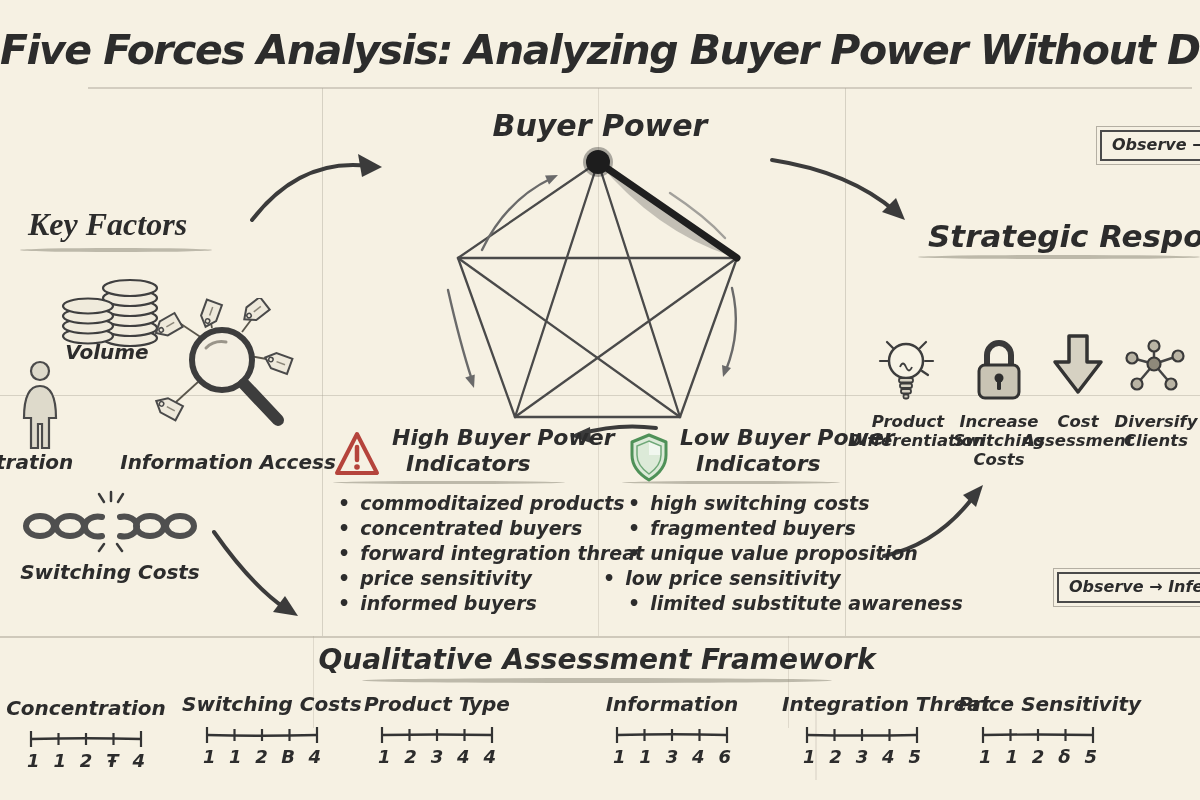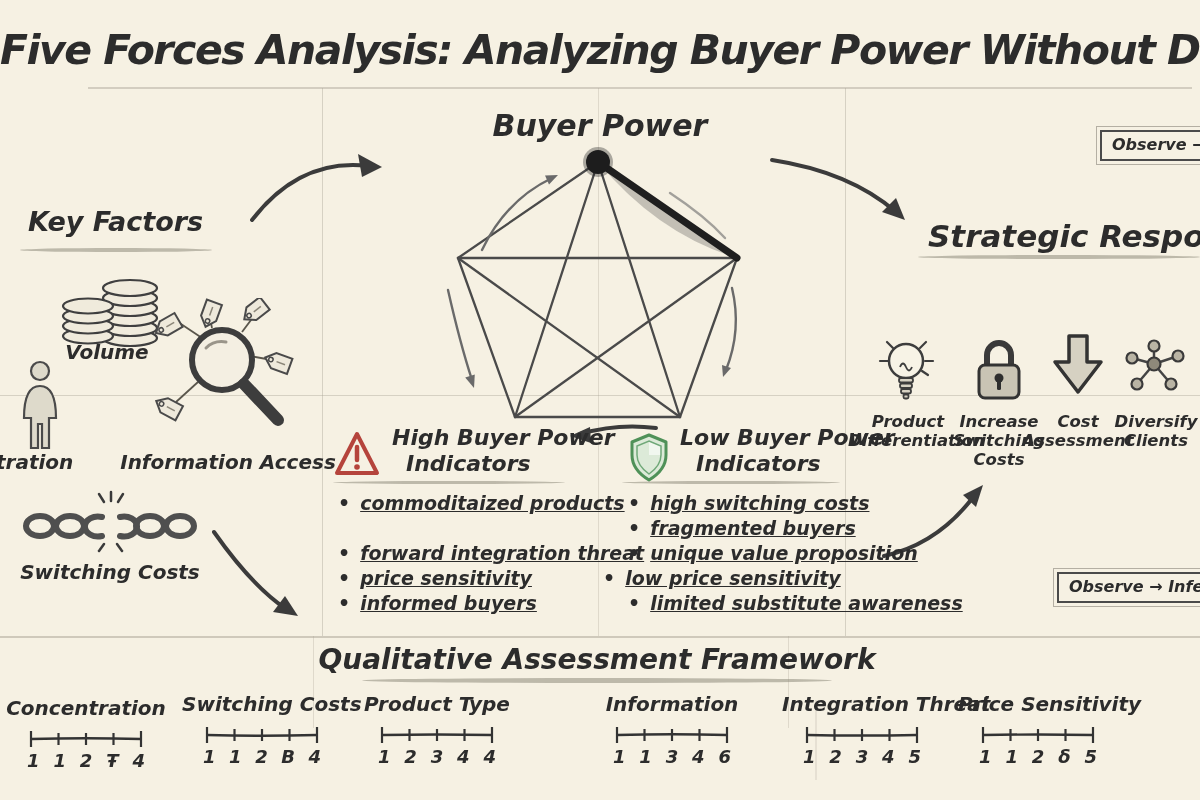--- a/index.html
+++ b/index.html
@@ -9,21 +9,21 @@
     font-family:"DejaVu Sans",sans-serif;font-style:italic;color:#2c2c2c;
   }
   .abs{position:absolute;}
   .gridline{position:absolute;background:#a8a294;}
   .title{top:26px;left:0;right:0;text-align:center;font-size:41px;font-weight:700;letter-spacing:-1.5px;white-space:nowrap;}
   .h-center{font-size:30px;font-weight:700;}
   .section-head{font-weight:700;white-space:nowrap;}
   .swoosh{position:absolute;background:#8e8a7c;opacity:.55;border-radius:50%;height:4px;}
   .factor-label{position:absolute;font-size:20px;font-weight:700;white-space:nowrap;}
   .ind-head{position:absolute;font-size:22px;font-weight:700;white-space:nowrap;}
-  .bullet-row{position:absolute;font-size:19px;font-weight:600;white-space:nowrap;text-decoration:underline;}
+  .bullet-row{position:absolute;font-size:19px;font-weight:600;white-space:nowrap;}
   .bullet-row .dot{display:inline-block;margin-right:10px;font-style:normal;}
   .strat-label{position:absolute;width:120px;text-align:center;font-size:16.5px;font-weight:700;line-height:19px;}
   .obox{position:absolute;border:2px solid #4a4a4a;outline:1px solid rgba(100,96,85,.45);outline-offset:3px;
         padding:3px 10px 5px 10px;font-size:16px;font-weight:700;white-space:nowrap;background:#f6f1e3;}
   .scale{position:absolute;width:160px;text-align:center;}
   .scale-title{font-size:20px;font-weight:700;white-space:nowrap;}
   .scale-line{display:block;margin:6px auto 0 auto;}
   .scale-nums{width:118px;margin:0 auto;display:flex;justify-content:space-between;font-size:18px;font-weight:700;}
   svg{display:block;}
 </style>
@@ -93,21 +93,21 @@
       <path d="M905,220 L882,212 L896,198 Z"></path>
       <path d="M570,436 L590,427 L591,443 Z"></path>
       <path d="M298,616 L273,612 L285,596 Z"></path>
       <path d="M983,485 L976,507 L963,495 Z"></path>
     </g>
   </svg>
 
   <div class="obox" style="left:1100px;top:130px;width:140px;">Observe → Inf</div>
   <div class="obox" style="left:1057px;top:572px;width:170px;">Observe → Infer →</div>
 
-  <div class="abs section-head" style="left:28px;top:206px;font-size:27px;">Key Factors</div>
+  <div class="abs section-head" style="left:28px;top:206px;font-size:32px;font-family:Liberation Serif, serif;">Key Factors</div>
   <div class="swoosh" style="left:20px;top:248px;width:192px;"></div>
 
   <svg class="abs" style="left:58px;top:258px;" width="104" height="90" viewBox="0 0 104 90">
     <g stroke="#3f3f3f" stroke-width="2.2" fill="#f0ebdc">
       <ellipse cx="72" cy="80" rx="27" ry="8"></ellipse>
         <ellipse cx="72" cy="70" rx="27" ry="8"></ellipse>
       <ellipse cx="72" cy="60" rx="27" ry="8"></ellipse>
         <ellipse cx="72" cy="50" rx="27" ry="8"></ellipse>
       <ellipse cx="72" cy="40" rx="27" ry="8"></ellipse>
         <ellipse cx="72" cy="30" rx="27" ry="8"></ellipse>
@@ -174,20 +174,21 @@
 
   <svg class="abs" style="left:333px;top:430px;" width="48" height="50" viewBox="0 0 48 50">
     <path d="M24,4 L44,43 H4 Z" fill="#f6f1e3" stroke="#b5443c" stroke-width="4" stroke-linejoin="round"></path>
     <path d="M24,17 L24,30" stroke="#b5443c" stroke-width="4.5" stroke-linecap="round"></path>
     <circle cx="24" cy="37" r="2.8" fill="#b5443c"></circle>
   </svg>
   <div class="ind-head" style="left:392px;top:425px;">High Buyer Power</div>
   <div class="ind-head" style="left:406px;top:451px;">Indicators</div>
   <div class="swoosh" style="left:333px;top:481px;width:232px;height:3px;"></div>
   <div class="bullet-row" style="left:338px;top:492px;"><span class="dot">•</span><span>commoditaized products</span></div>
+  <div class="bullet-row" style="left:338px;top:517px;"><span class="dot">•</span><span>concentrated buyers</span></div>
   <div class="bullet-row" style="left:338px;top:542px;"><span class="dot">•</span><span>forward integration threat</span></div>
   <div class="bullet-row" style="left:338px;top:567px;"><span class="dot">•</span><span>price sensitivity</span></div>
   <div class="bullet-row" style="left:338px;top:592px;"><span class="dot">•</span><span>informed buyers</span></div>
 
   <svg class="abs" style="left:626px;top:432px;" width="46" height="52" viewBox="0 0 46 52">
     <path d="M23,3 L40,10 V23 C40,34 33,42 23,48 C13,42 6,34 6,23 V10 Z" fill="#dcead8" stroke="#4f9158" stroke-width="3" stroke-linejoin="round"></path>
     <path d="M23,8 L35,13 V23 H23 Z" fill="rgba(255,255,255,0.6)"></path>
     <path d="M23,9 L35,14 V23 C35,31 30,37 23,42 C16,37 11,31 11,23 V14 Z" fill="none" stroke="#6fa878" stroke-width="1.5"></path>
   </svg>
   <div class="ind-head" style="left:680px;top:425px;">Low Buyer Power</div>

